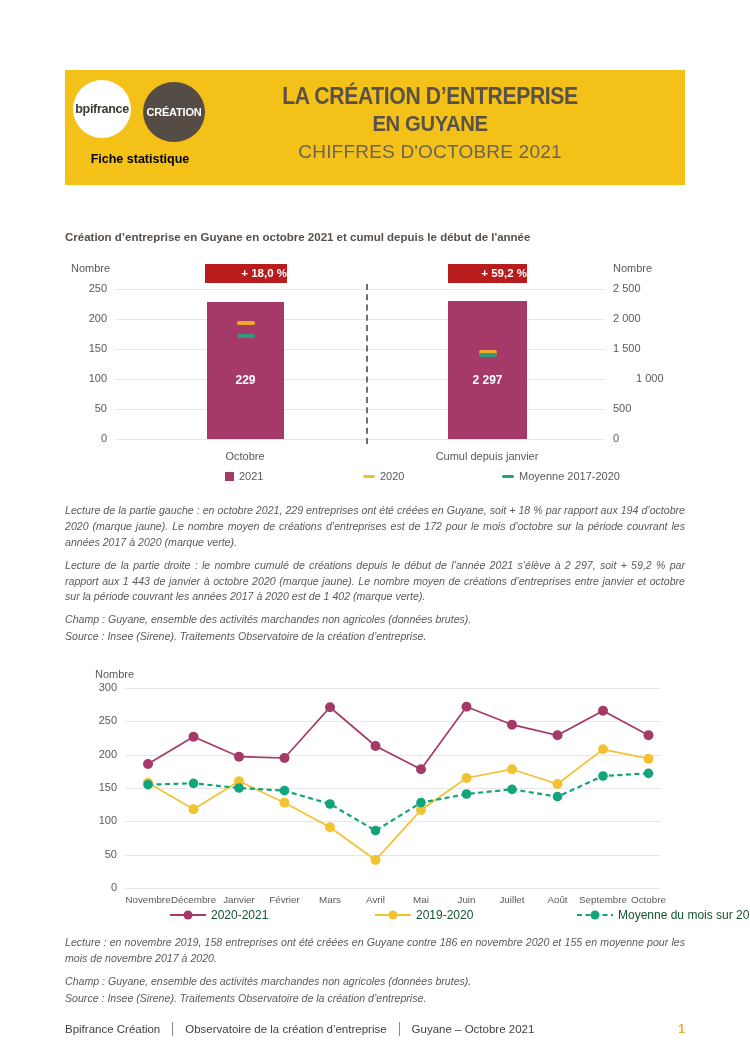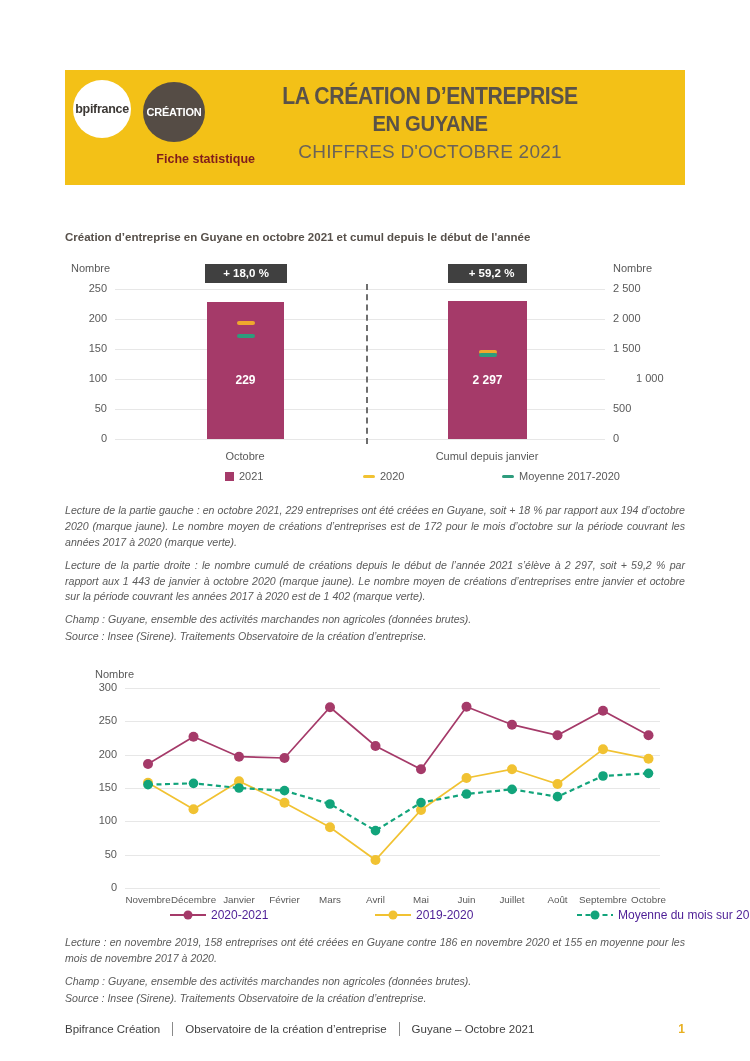--- a/index.html
+++ b/index.html
@@ -8,58 +8,58 @@
   .page { position:relative; width:750px; height:1061px; background:#fff; overflow:hidden; }
 
   
   .band { position:absolute; left:65px; top:70px; width:620px; height:115px; background:#F3C117; }
   .logo-area { position:absolute; left:0; top:0; width:150px; height:115px; }
   .logo-circle { position:absolute; border-radius:50%; display:flex; align-items:center; justify-content:center; }
   .logo-circle.white { left:8px; top:10px; width:58px; height:58px; background:#ffffff; }
   .logo-circle.white span { font-weight:bold; font-size:12.5px; color:#3d3935; letter-spacing:-0.3px; }
   .logo-circle.dark { left:78px; top:12px; width:62px; height:60px; background:#554C45; }
   .logo-circle.dark span { font-weight:bold; font-size:11px; color:#ffffff; letter-spacing:-0.2px; }
-  .tagline { position:absolute; left:0; top:82px; width:150px; text-align:right; font-weight:bold; font-size:12.5px; color:#7f1d1d;margin-left:40px; }
+  .tagline { position:absolute; left:0; top:82px; width:150px; text-align:center; font-weight:bold; font-size:12.5px; color:#000000; }
   .title-block { position:absolute; left:155px; top:12px; width:420px; text-align:center; }
   .t1 { font-weight:bold; font-size:23px; color:#5A5248; letter-spacing:-0.4px; transform:scaleX(0.92); transform-origin:center; line-height:1.25; }
   .t2 { font-weight:bold; font-size:22px; color:#5A5248; letter-spacing:-0.4px; transform:scaleX(0.92); transform-origin:center; line-height:1.2; }
   .t3 { font-size:19px; color:#6B6358; margin-top:4px; letter-spacing:0.2px; }
 
   
   .chart-title { position:absolute; left:65px; width:620px; font-weight:bold; font-size:11.5px; color:#57504A; }
 
   
   .chart-box { position:absolute; left:65px; width:620px; }
   .axis-name { position:absolute; font-size:11px; color:#595959; }
   .gridline { position:absolute; height:1px; background:#E7E7E7; }
   .tick { position:absolute; font-size:11px; color:#595959; }
 
   
   #bar-chart { top:258px; height:236px; }
-  .badge { position:absolute; height:19px; background:#404040; color:#ffffff; font-weight:bold; font-size:11.5px; text-align:center; line-height:19px; }
+  .badge { position:absolute; height:19px; background:#b91c1c; color:#ffffff; font-weight:bold; font-size:11.5px; text-align:right; line-height:19px; }
   .bar { position:absolute; background:#A53A69; }
   .bar-label { position:absolute; left:0; width:100%; bottom:52px; text-align:center; color:#ffffff; font-weight:bold; font-size:12px; }
   .mark { position:absolute; width:18px; height:4px; border-radius:2px; }
   .vsep { position:absolute; width:0; border-left:2px dashed #6E6E6E; }
   .cat-label { position:absolute; width:160px; text-align:center; font-size:11px; color:#595959; }
   .legend-row { position:absolute; left:0; width:620px; height:16px; }
   .legend-item { position:absolute; display:flex; align-items:center; gap:5px; font-size:11px; color:#595959; white-space:nowrap;padding-left:40px; }
   .sw-square { width:9px; height:9px; display:inline-block; }
   .sw-dash { width:12px; height:3px; border-radius:1.5px; display:inline-block; }
 
   
   .notes { position:absolute; left:65px; width:620px; font-style:italic; font-size:10.6px; color:#5A5A5A; }
   .notes p { line-height:1.5; text-align:justify; margin-bottom:7px; }
   .notes p.tight { margin-bottom:1px; }
 
   
   #line-chart { top:658px; height:272px; }
   #lc-svg { position:absolute; left:0; top:0; }
   .month-label { position:absolute; width:70px; text-align:center; font-size:9.8px; color:#595959; }
-  .legend-line-item { position:absolute; display:flex; align-items:center; gap:5px; font-size:12px; color:#4c1d95; white-space:nowrap; }
+  .legend-line-item { position:absolute; display:flex; align-items:center; gap:5px; font-size:12px; color:#14532d; white-space:nowrap; }
 
   
   .footer { position:absolute; left:65px; top:1022px; width:620px; display:flex; align-items:center; font-size:11.5px; color:#3F3F3F; }
   .footer .sep { display:inline-block; width:1px; height:14px; background:#8a8a8a; margin:0 12px; }
   .page-num { position:absolute; right:0; top:0; font-weight:bold; font-size:12px; color:#E8B020; }
 </style>
 </head>
 <body>
 
 <div class="page">

